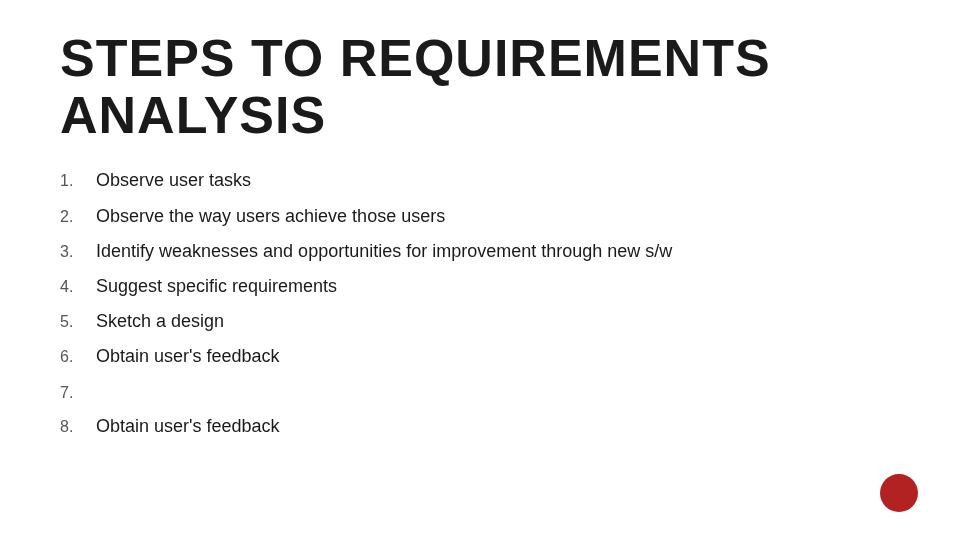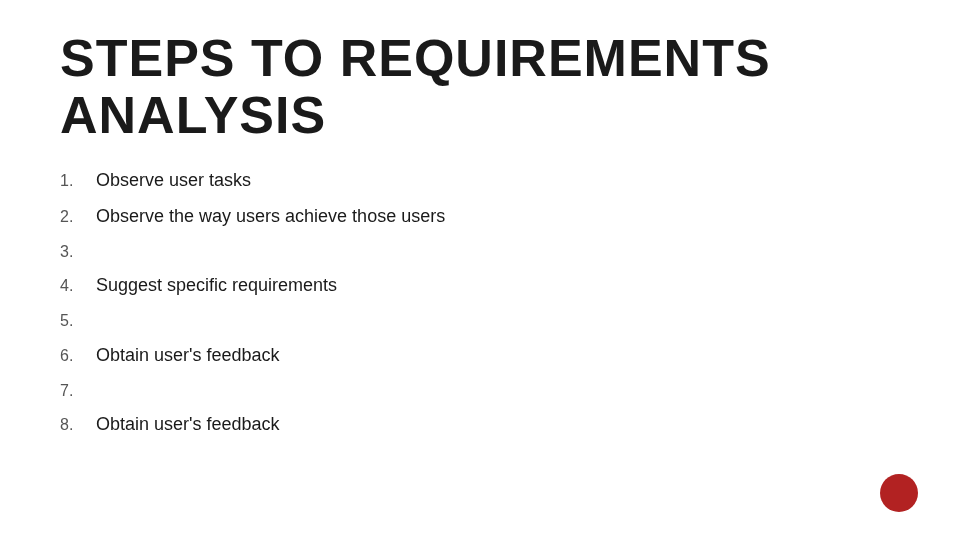--- a/index.html
+++ b/index.html
@@ -80,27 +80,29 @@
   <li class="list-item">
         <span class="num">1.</span>
         <span class="text">Observe user tasks</span>
       </li>
       <li class="list-item">
         <span class="num">2.</span>
         <span class="text">Observe the way users achieve those users</span>
       </li>
       <li class="list-item">
         <span class="num">3.</span>
+        <span class="text">Identify weaknesses and opportunities for improvement through new s/w</span>
       </li>
       <li class="list-item">
         <span class="num">4.</span>
         <span class="text">Suggest specific requirements</span>
       </li>
       <li class="list-item">
         <span class="num">5.</span>
+        <span class="text">Sketch a design</span>
       </li>
       <li class="list-item">
         <span class="num">6.</span>
         <span class="text">Obtain user's feedback</span>
       </li>
       <li class="list-item">
         <span class="num">7.</span>
       </li>
       <li class="list-item">
         <span class="num">8.</span>

